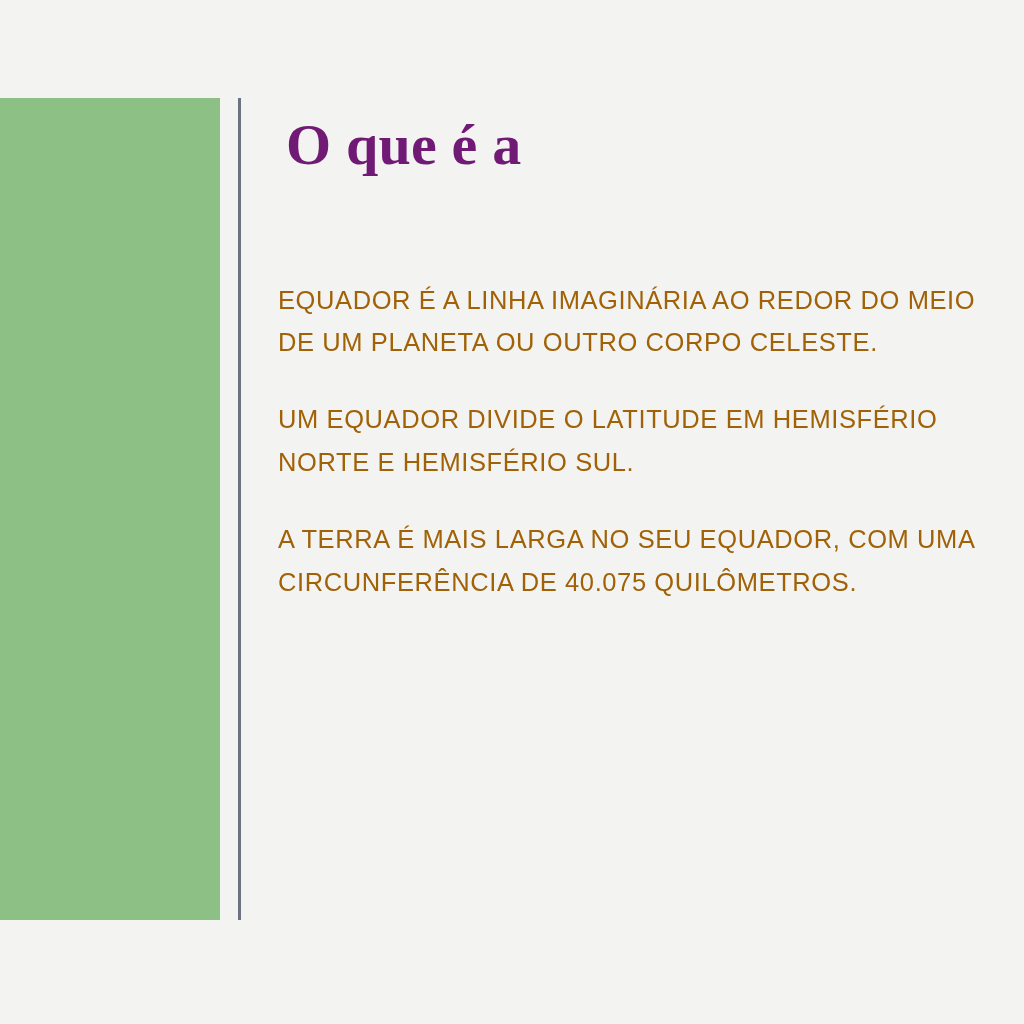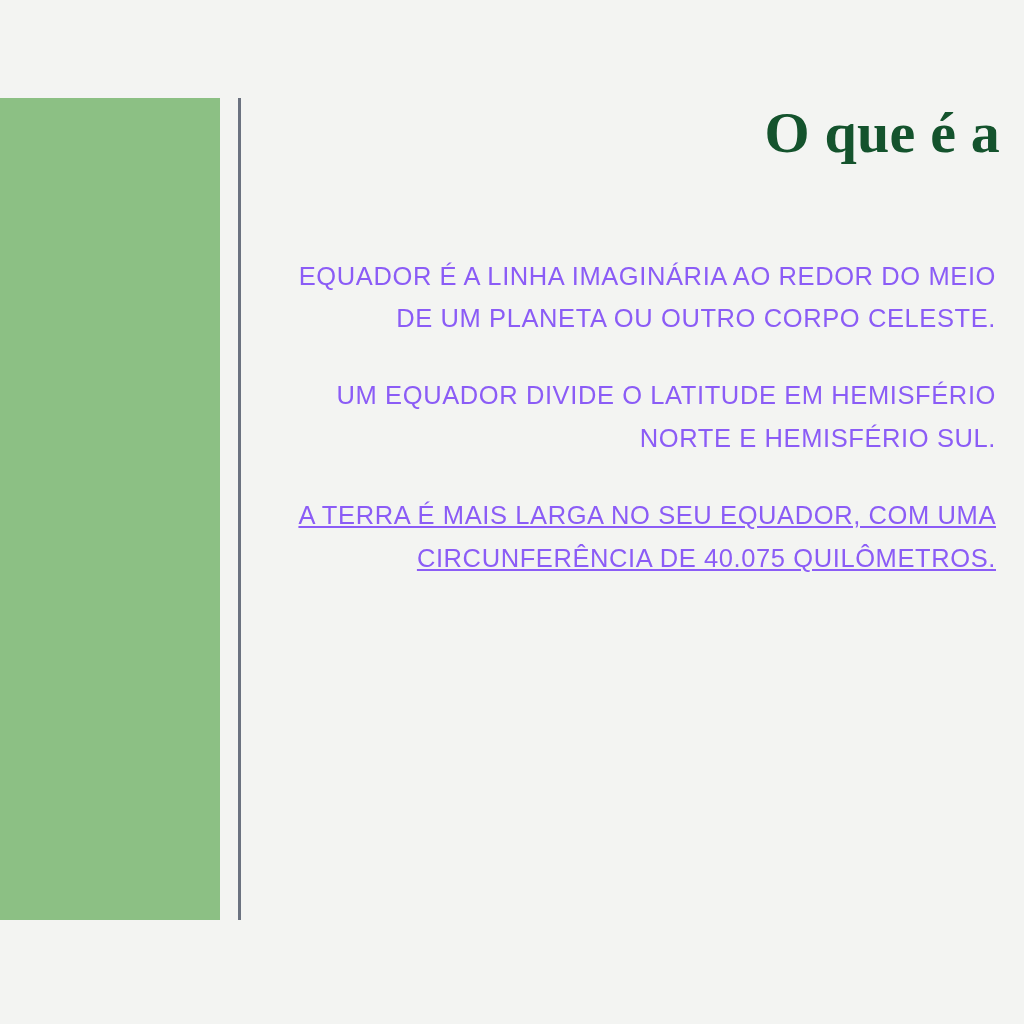--- a/index.html
+++ b/index.html
@@ -40,49 +40,48 @@
   }
   
   .content {
     position: absolute;
     left: 270px;
     top: 90px;
     width: 734px;
     height: 840px;
   }
   .title {
-    margin: 4px;
+    margin: 16px;
     padding-top: 8px;
     font-family: "Liberation Serif", "DejaVu Serif", serif;
     font-weight: 700;
     font-size: 58px;
     line-height: 1.08;
-    color: #14532d;
-    text-align: right;
+    color: #701a75;
+    text-align: left;
     letter-spacing: 0.2px;
   }
   .title .line2 {
     display: block;
   }
   .body-copy {
     margin: 0;
     padding-top: 86px;
-    text-align: right;
-    color: #8b5cf6;
+    text-align: left;
+    color: #a16207;
     font-size: 25.5px;
     line-height: 1.68;
     letter-spacing: 0.6px;
   }
   .para {
     margin: 0 0 34px 0;
     padding: 0 8px;
   }
   .para:last-child {
     margin-bottom: 0;
-    text-decoration: underline;
   }
 </style>
 </head>
 <body>
 
 <div class="slide">
 
   <div class="green-block"></div>
   <div class="vertical-rule"></div>
 

